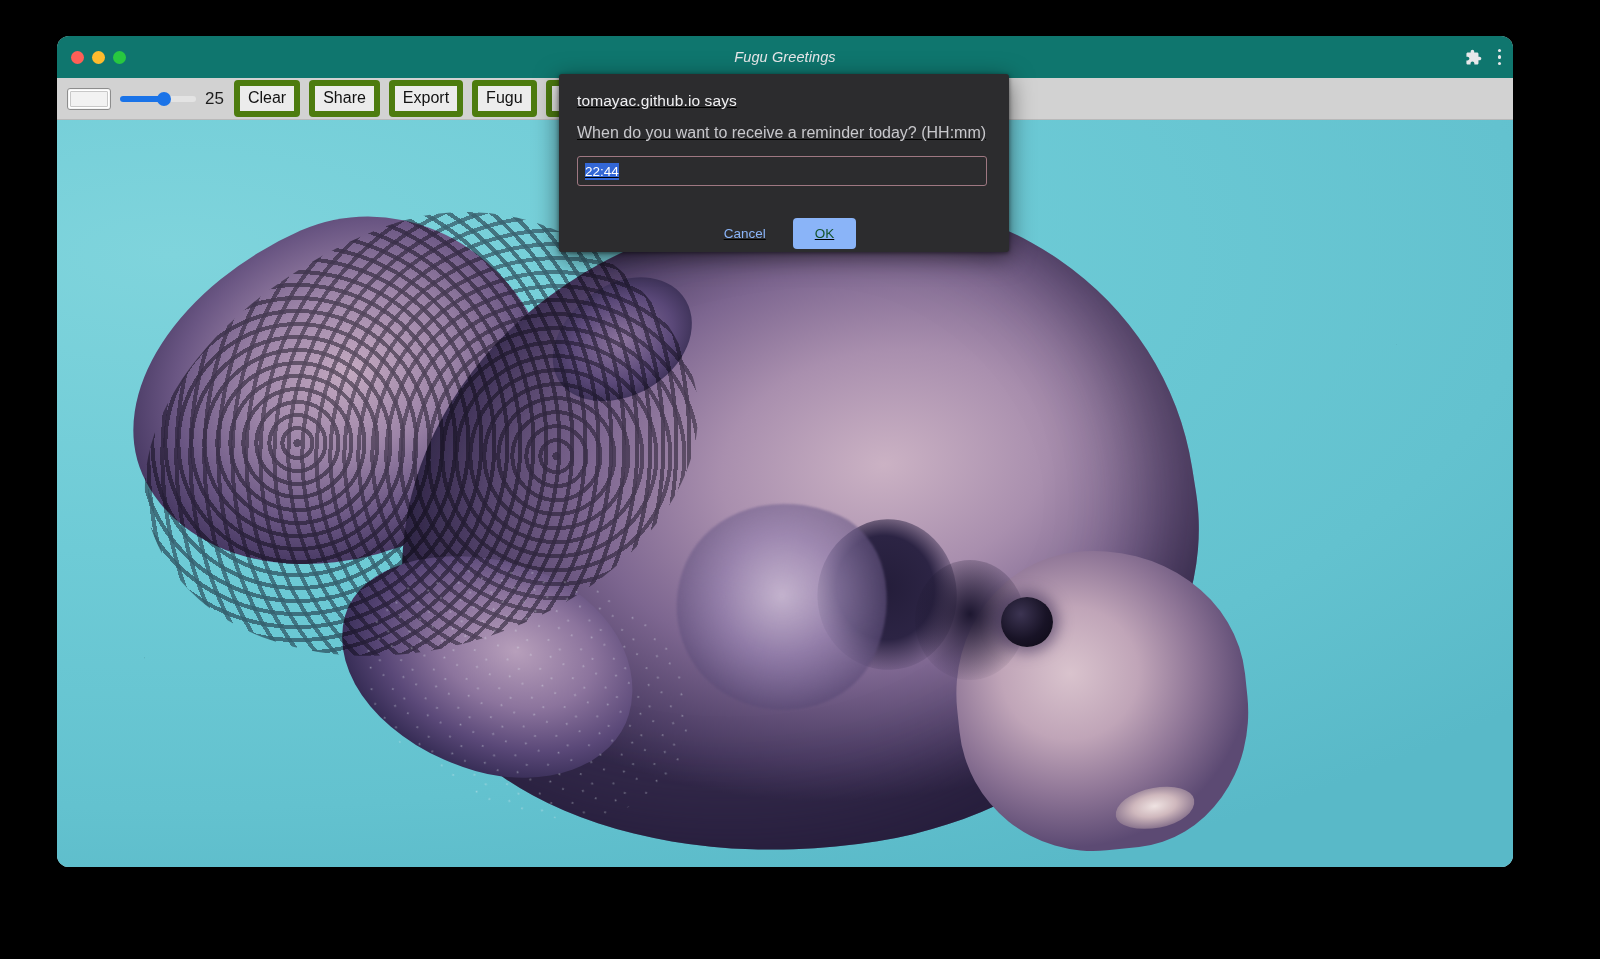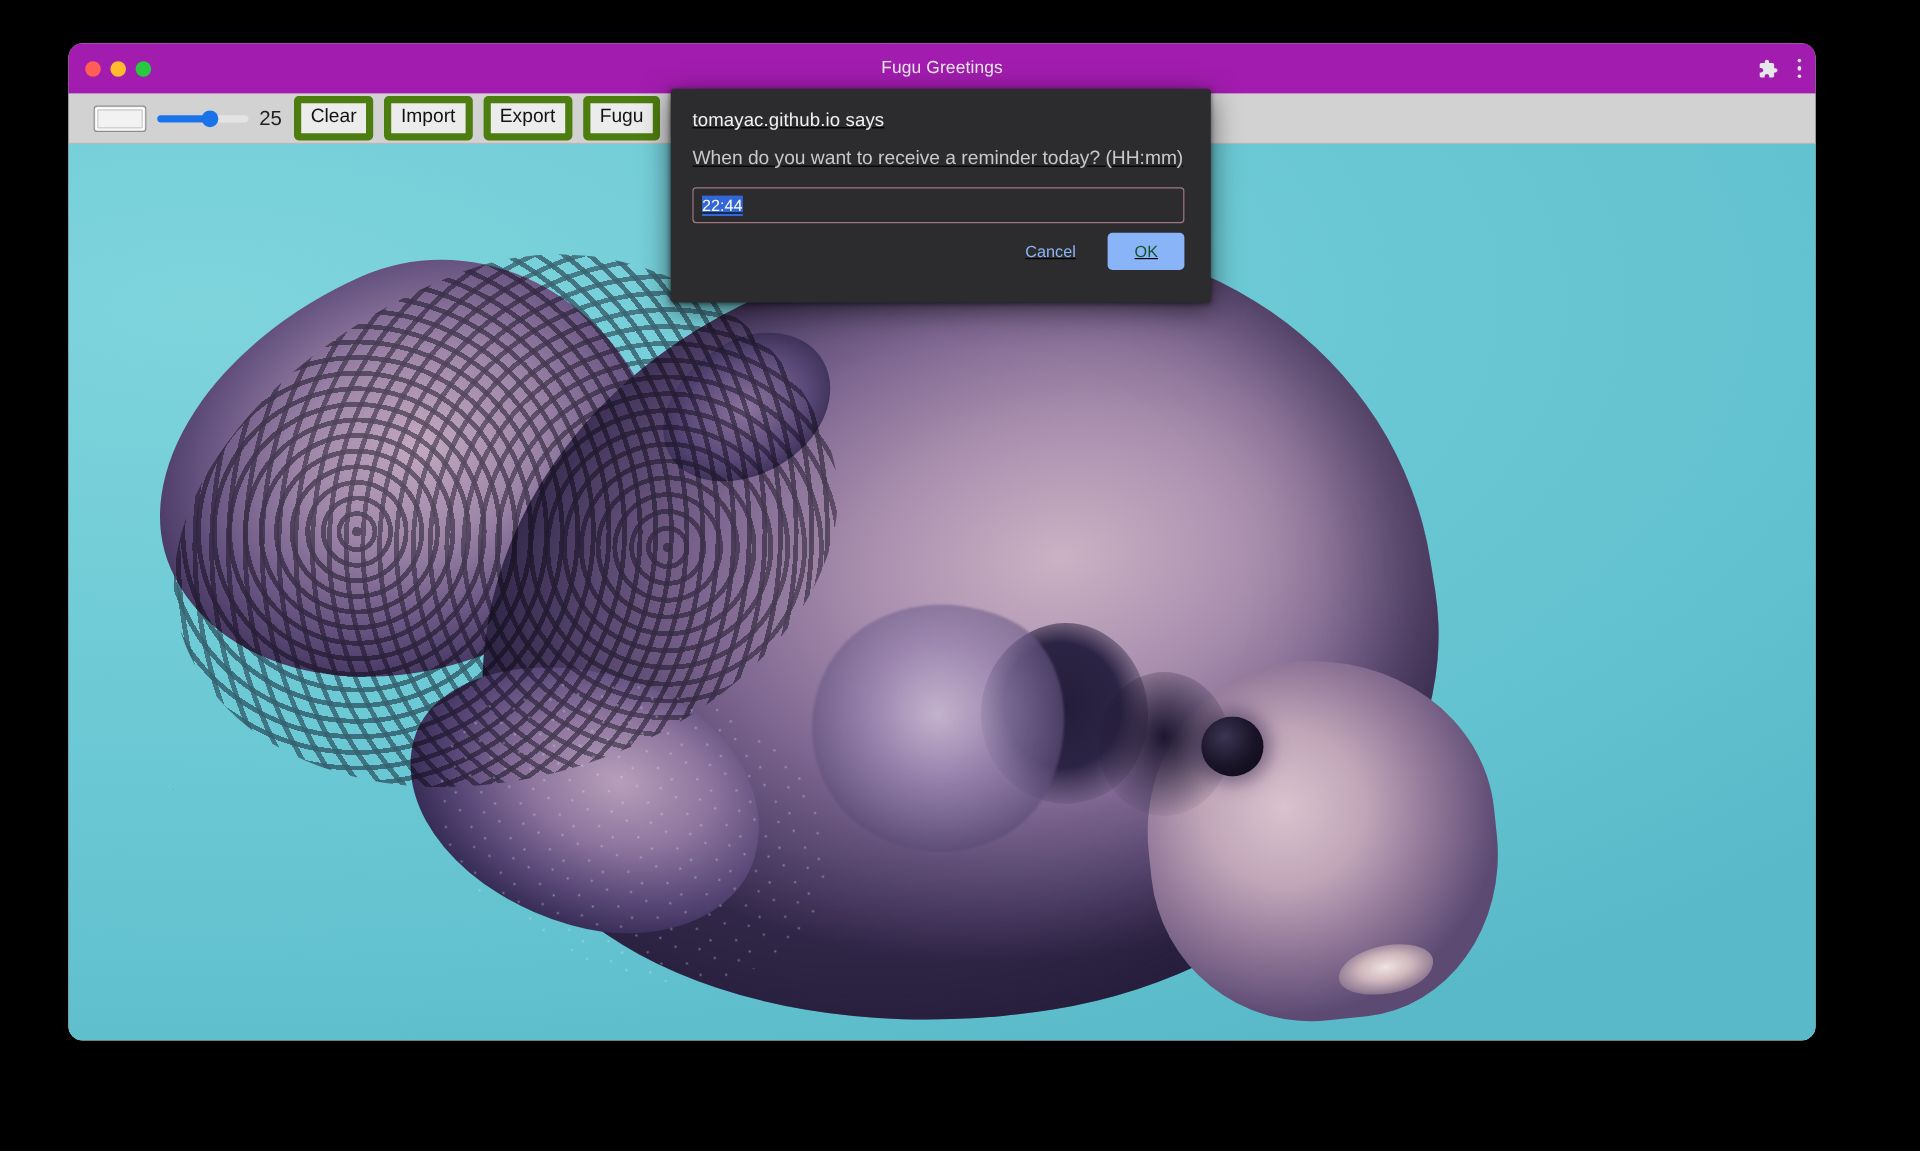--- a/index.html
+++ b/index.html
@@ -25,23 +25,24 @@
     border-radius: 12px;
     overflow: hidden;
     background: #d2d2d2;
     box-shadow: 0 10px 40px rgba(0,0,0,0.6);
   }
 
   
   #titlebar {
     position: relative;
     height: 42px;
-    background: #a21caf;
+    background: #0f766e;
     display: flex;
     align-items: center;
+    font-style: italic;
   }
   .traffic-lights {
     position: absolute;
     left: 14px; top: 0; bottom: 0;
     display: flex; align-items: center; gap: 8px;
   }
   .light { width: 13px; height: 13px; border-radius: 50%; }
   .light.red    { background: #ff5f57; }
   .light.yellow { background: #febc2e; }
   .light.green  { background: #28c840; }
@@ -67,21 +68,21 @@
 
   
   #toolbar {
     position: relative;
     height: 42px;
     background: #d2d2d2;
     border-bottom: 1px solid #b9b9b9;
     display: flex;
     align-items: center;
     gap: 9px;
-    padding: 0 21px;
+    padding: 0 10px;
     white-space: nowrap;
     overflow: hidden;
   }
   .color-swatch {
     width: 44px; height: 22px;
     background: #ffffff;
     border: 1px solid #8d8d8d;
     border-radius: 3px;
     padding: 2px;
     box-shadow: inset 0 0 0 1px #f4f4f4;
@@ -309,24 +310,24 @@
     display: flex;
     align-items: center;
   }
   #dialog .dlg-input .sel {
     background: #3367d6;
     color: #ffffff;
     padding: 1px 0;
   }
   #dialog .dlg-actions {
     display: flex;
-    justify-content: flex-end;
+    justify-content: center;
     align-items: center;
     gap: 11px;
-    margin-top: 8px;
+    margin-top: 32px;
   }
   .btn-cancel {
     font-family: "Liberation Sans", sans-serif;
     font-size: 13.5px;
     color: #8ab4f8;
     background: transparent;
     border: 1px solid transparent;
     border-radius: 4px;
     padding: 7px 15px;
     cursor: default;
@@ -381,21 +382,21 @@
 
       <div class="slider">
         <div class="track"></div>
         <div class="fill"></div>
         <div class="thumb"></div>
       </div>
 
       <span class="slider-value">25</span>
 
       <button class="tb-btn">Clear</button>
-      <button class="tb-btn">Import</button>
+      <button class="tb-btn">Share</button>
       <button class="tb-btn">Export</button>
       <button class="tb-btn">Fugu</button>
       <button class="tb-btn">Copy</button>
       <button class="tb-btn">Paste</button>
       <button class="tb-btn">l</button>
     </div>
 
     <div id="canvas-area">
       <div class="water"></div>
 

